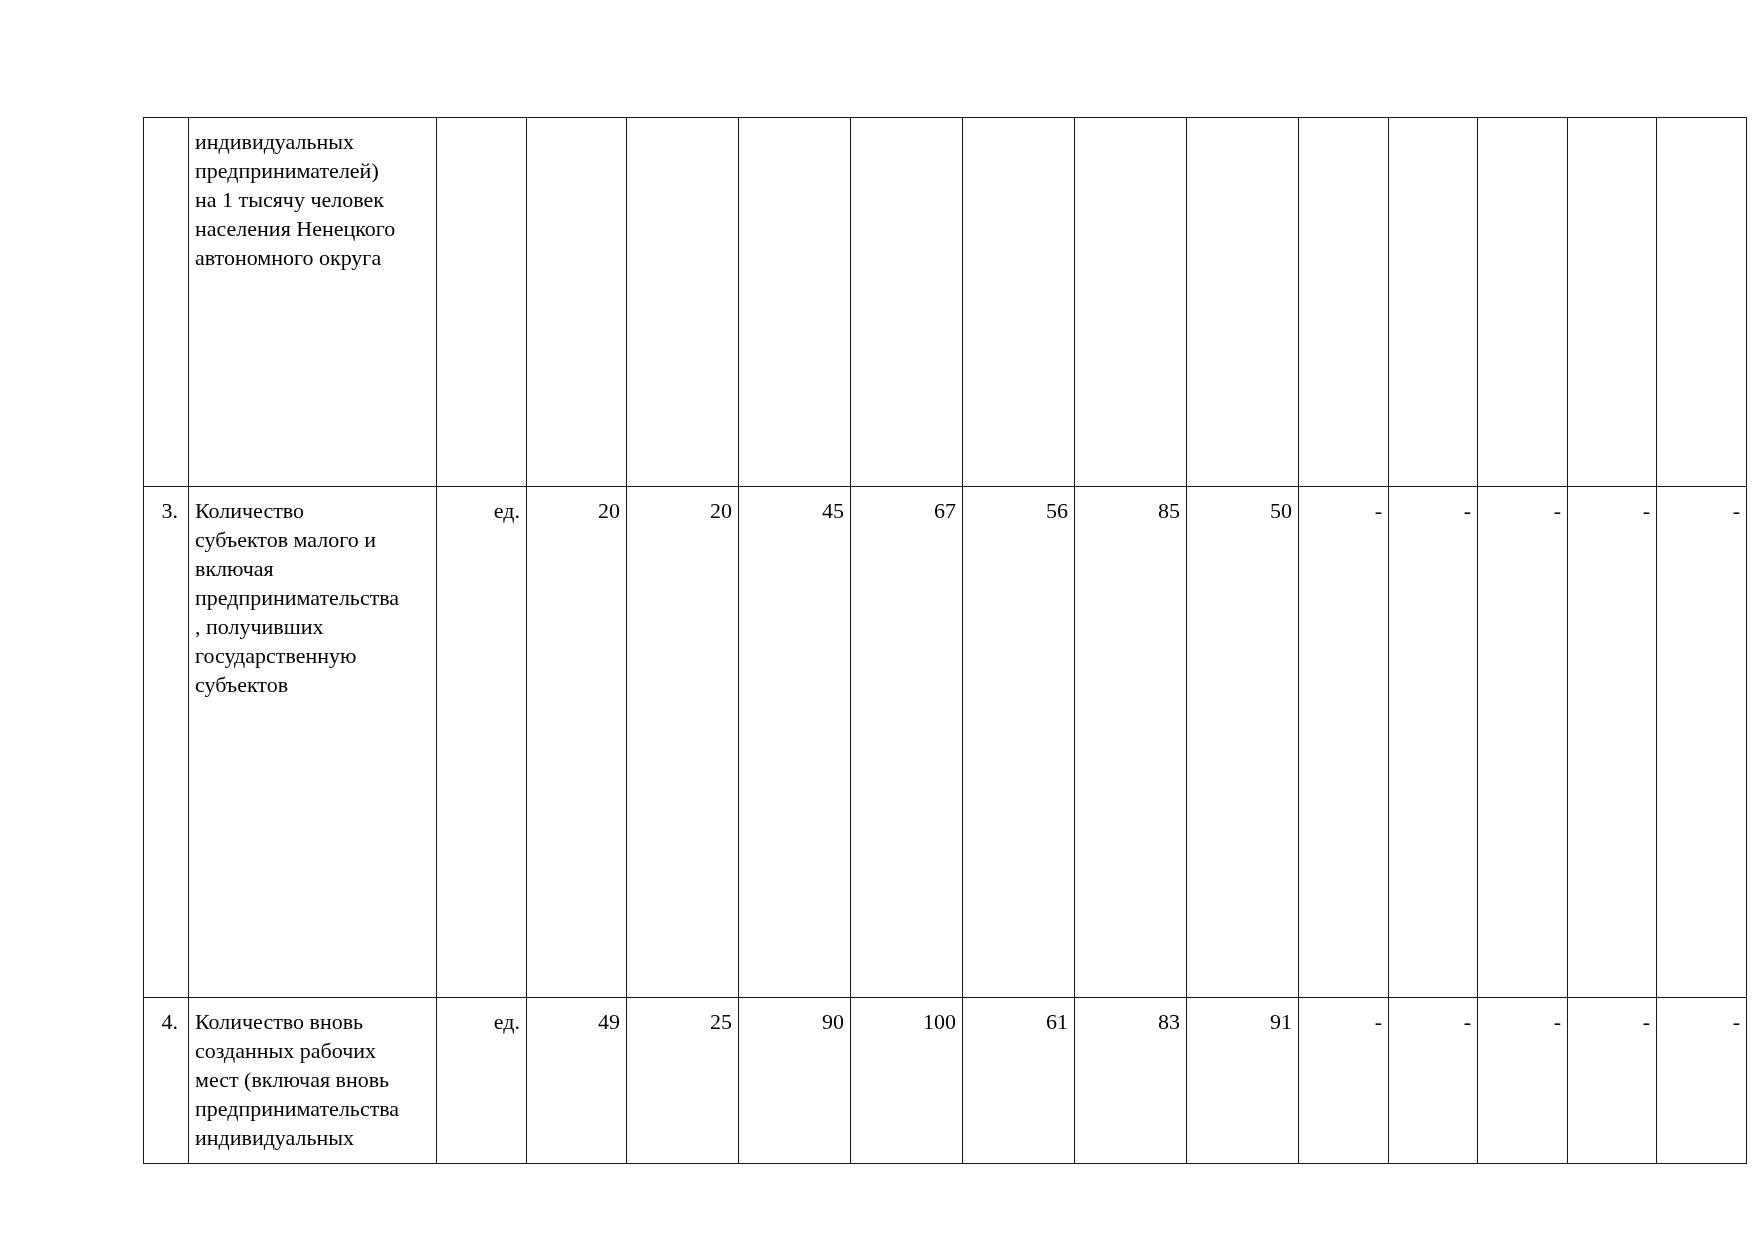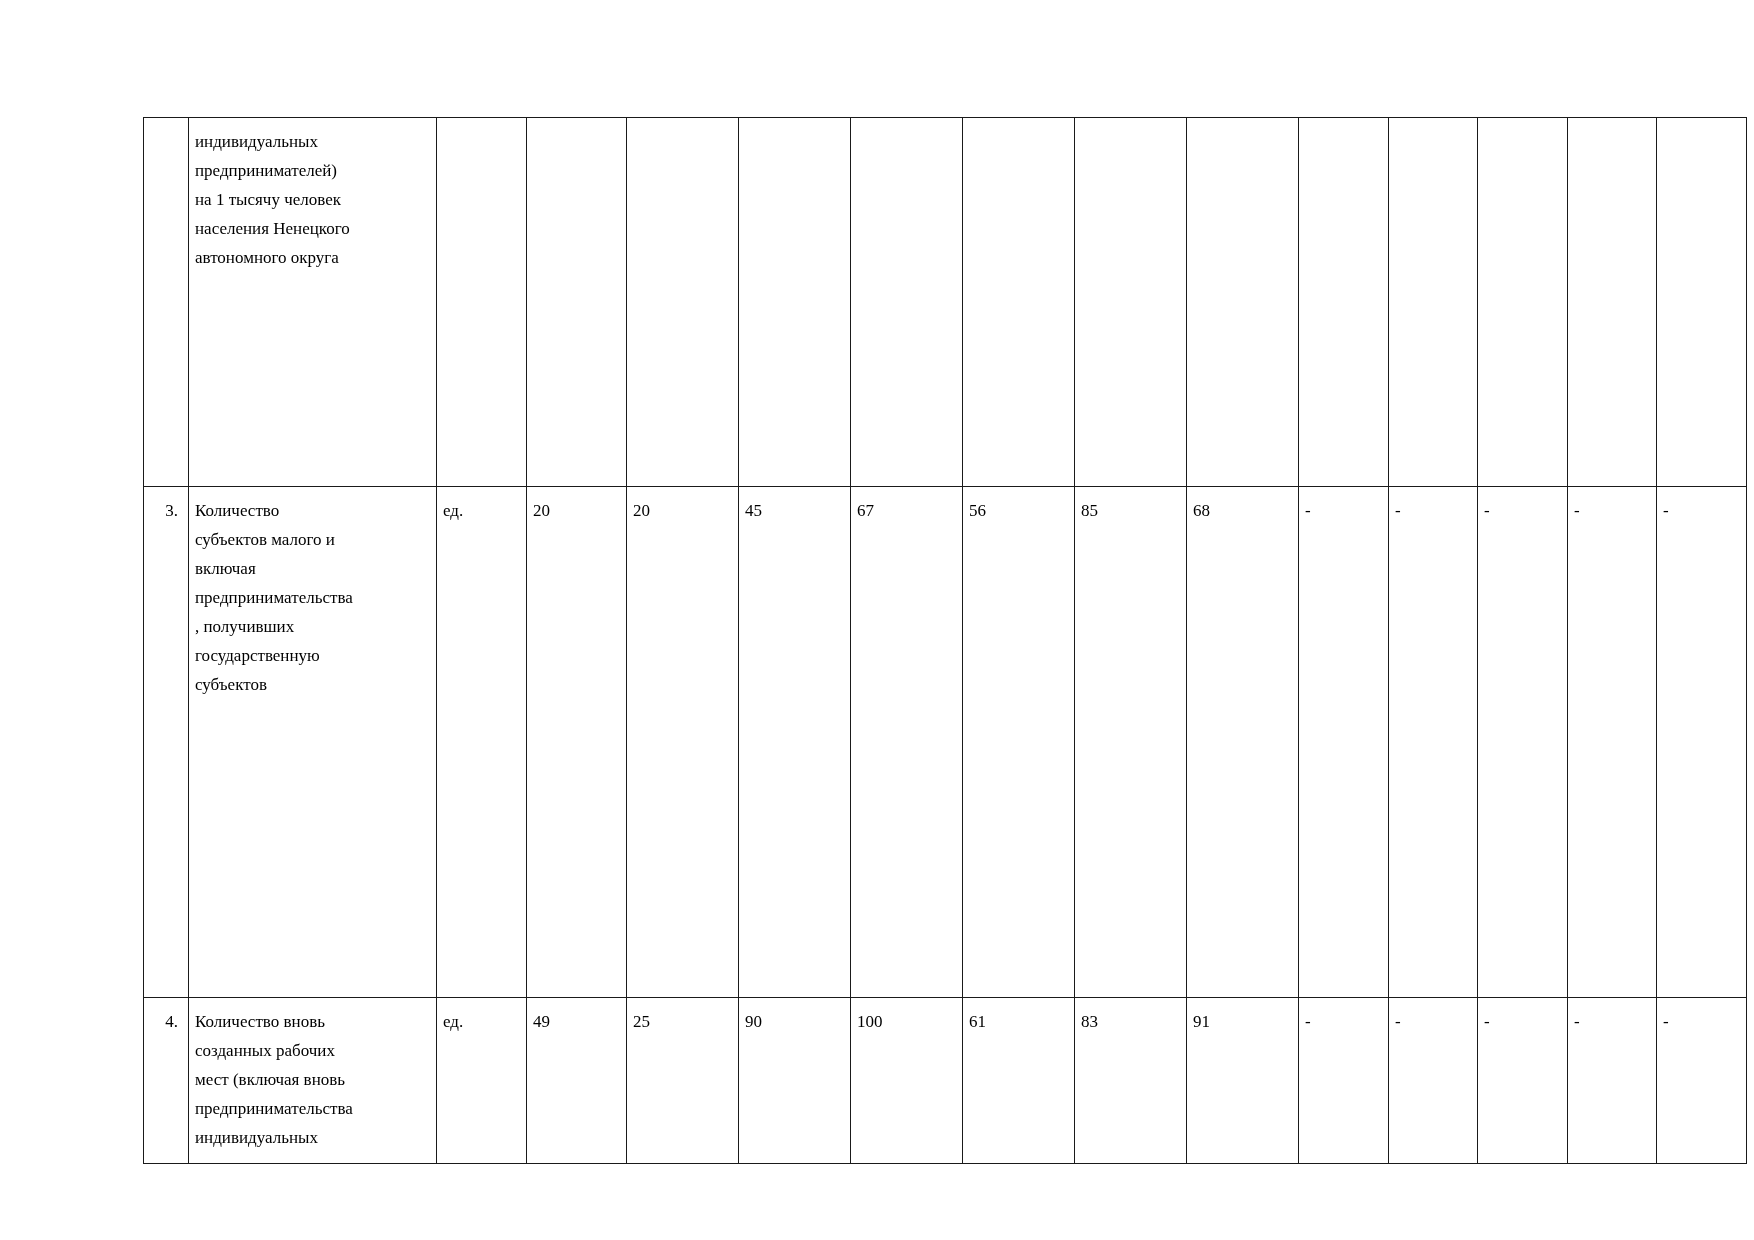--- a/index.html
+++ b/index.html
@@ -20,21 +20,21 @@
     left: 0; top: 0;
     width: 1754px; height: 1240px;
     background: #ffffff;
   }
   table.doc-table {
     position: absolute;
     left: 143px;
     top: 117px;
     border-collapse: collapse;
     table-layout: fixed;
-    font-size: 17px;
+    font-size: 22px;
     line-height: 29px;
   }
   table.doc-table td {
     border: 1.5px solid #1a1a1a;
     vertical-align: top;
     padding: 0;
   }
   td .cell {
     padding: 9px 6px 0 6px;
   }
@@ -42,21 +42,21 @@
     text-align: right;
     padding-right: 10px;
     padding-left: 2px;
   }
   td.name .cell {
     text-align: left;
     padding-left: 6px;
     padding-right: 4px;
   }
   td.unit .cell, td.val .cell {
-    text-align: left;
+    text-align: right;
   }
   .name-line { display: block; white-space: nowrap; }
 </style>
 </head>
 <body>
 
 <div class="page">
   <table class="doc-table">
     <colgroup>
       <col style="width:45px">
@@ -161,21 +161,21 @@
       <td class="val">
             <div class="cell">67</div>
           </td>
       <td class="val">
             <div class="cell">56</div>
           </td>
       <td class="val">
             <div class="cell">85</div>
           </td>
       <td class="val">
-            <div class="cell">68</div>
+            <div class="cell">50</div>
           </td>
       <td class="val">
             <div class="cell">-</div>
           </td>
       <td class="val">
             <div class="cell">-</div>
           </td>
       <td class="val">
             <div class="cell">-</div>
           </td>

